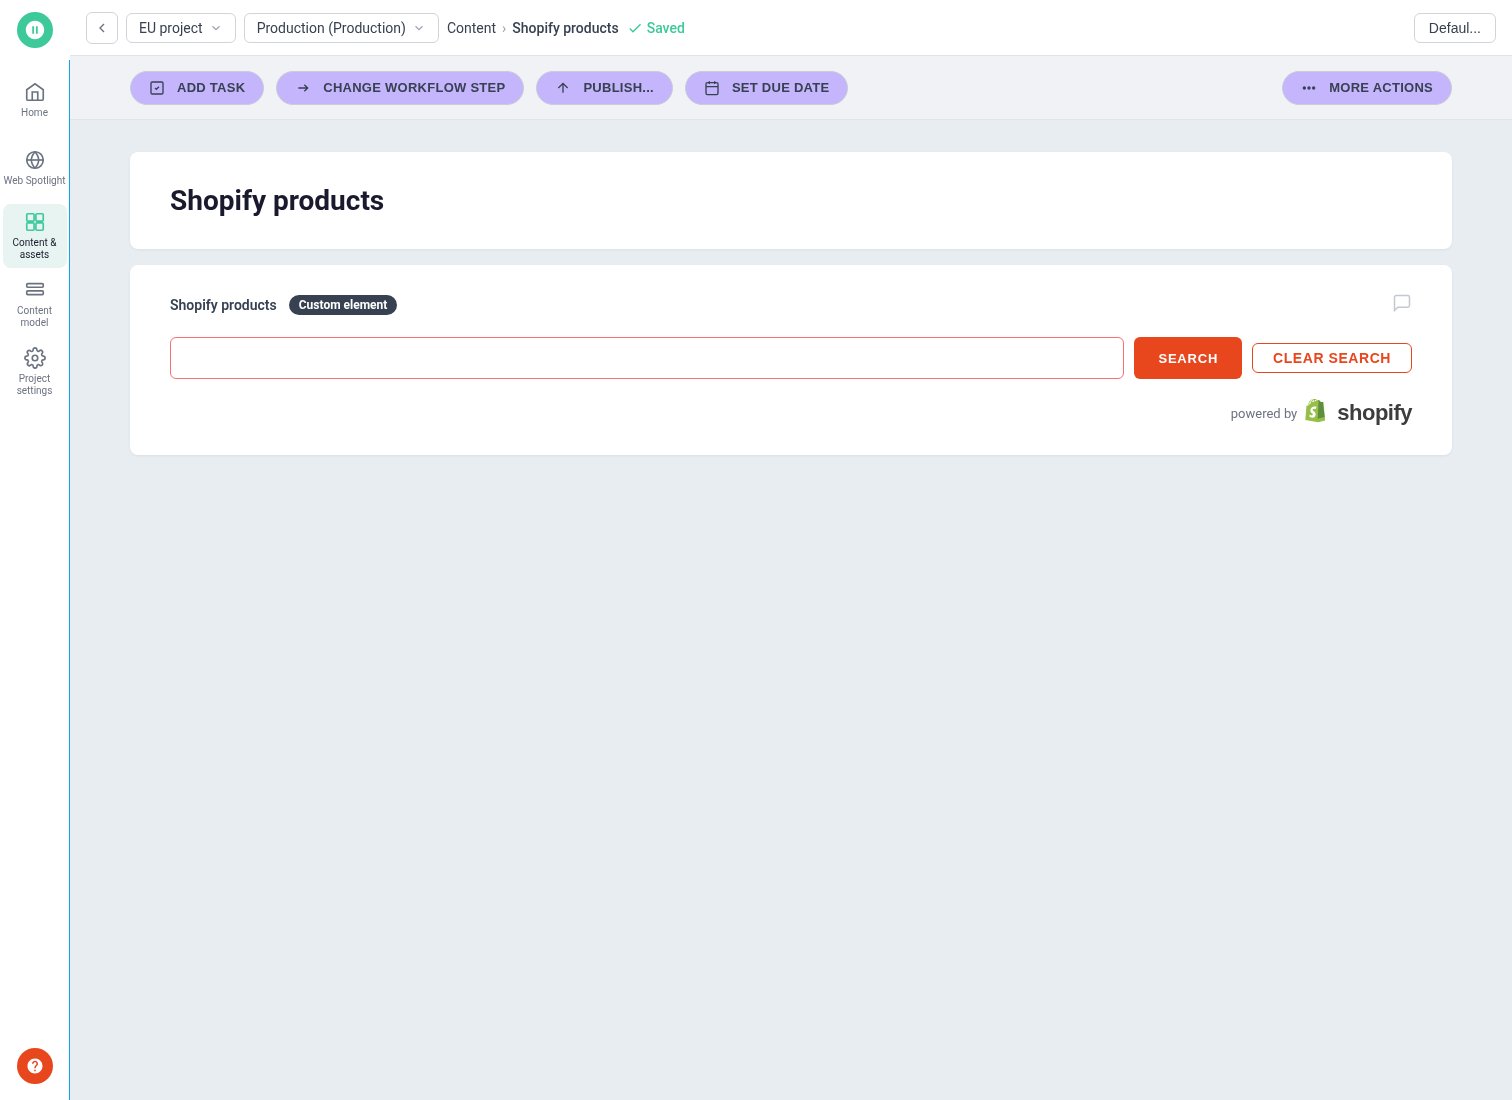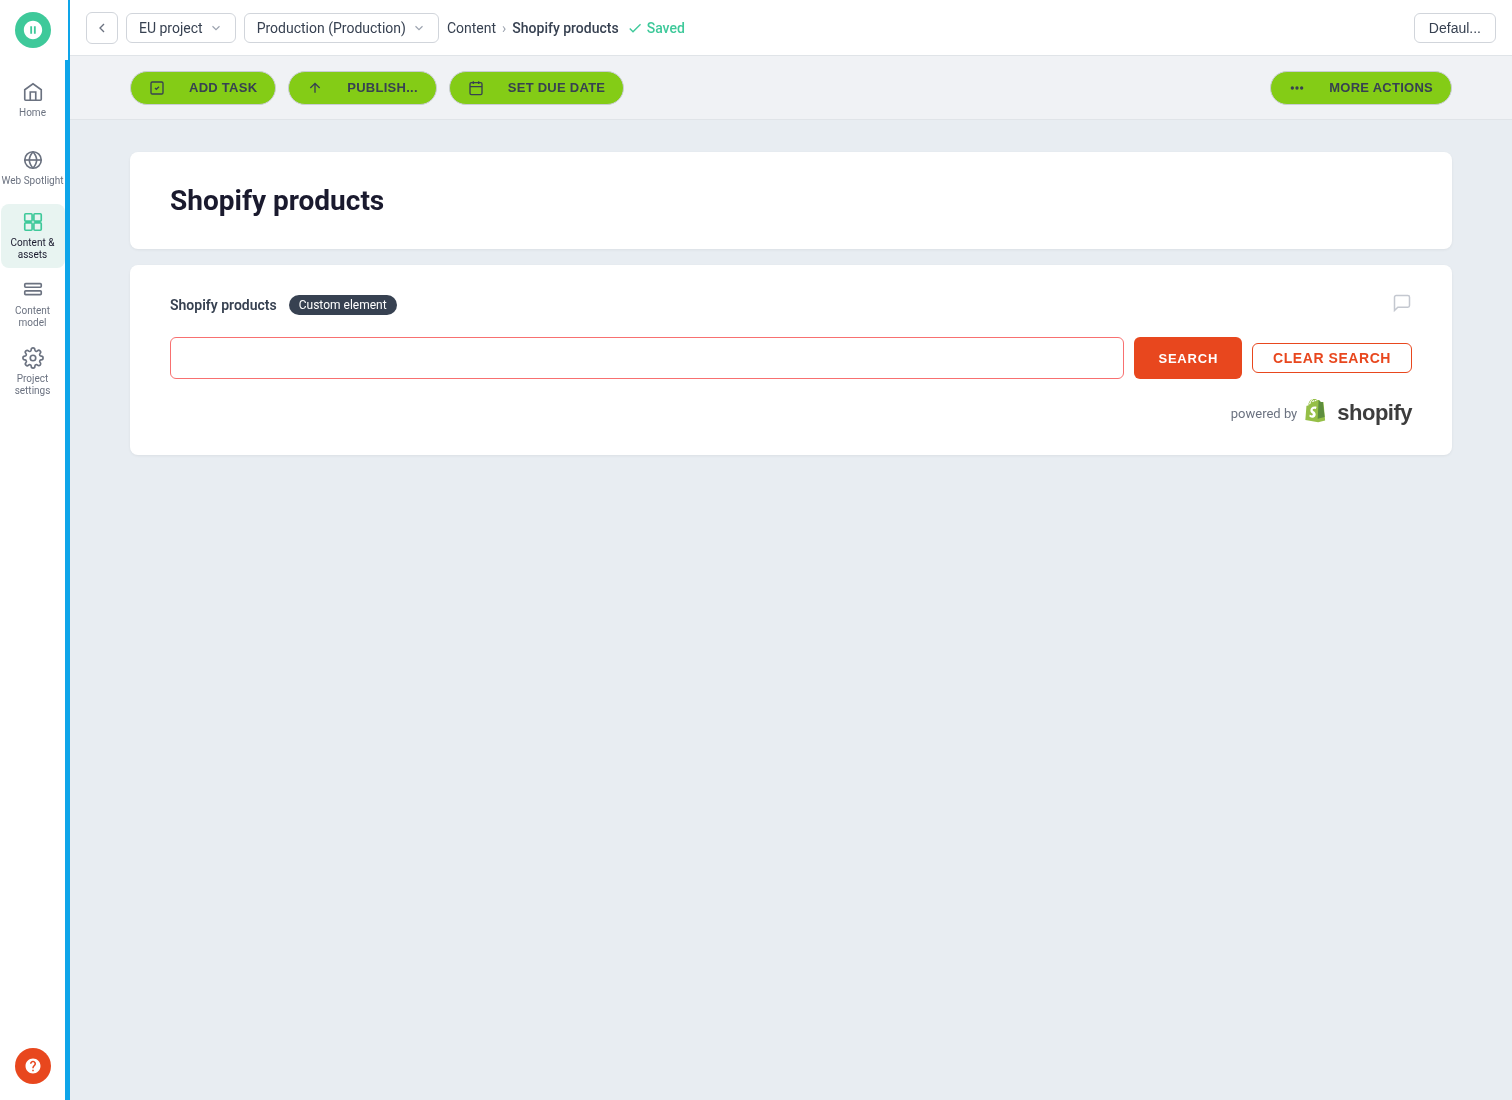--- a/index.html
+++ b/index.html
@@ -13,21 +13,21 @@
     }
 
     
     .sidebar {
       width: 70px;
       background: #fff;
       display: flex;
       flex-direction: column;
       align-items: center;
       padding-top: 0;
-      border-right: 5px solid #0ea5e9;
+      border-right: 1px solid #0ea5e9;
       min-height: 1100px;
       position: relative;
       z-index: 10;
     }
     .sidebar-logo {
       width: 70px;
       height: 60px;
       display: flex;
       align-items: center;
       justify-content: center;
@@ -204,25 +204,25 @@
       display: flex;
       align-items: center;
       padding: 0 60px;
       gap: 12px;
       flex-shrink: 0;
       border-bottom: 1px solid #e0e4e8;
     }
     .action-btn {
       display: flex;
       align-items: center;
-      gap: 24px;
+      gap: 12px;
       padding: 8px 18px;
       border: 1.5px solid #c9cdd4;
       border-radius: 30px;
-      background: #84cc16;
+      background: #c4b5fd;
       cursor: pointer;
       font-size: 13px;
       font-weight: 600;
       color: #374151;
       letter-spacing: 0.02em;
       white-space: nowrap;
     }
     .action-btn svg {
       width: 16px;
       height: 16px;
@@ -277,21 +277,21 @@
       font-size: 14px;
       font-weight: 600;
       color: #374151;
     }
     .custom-element-badge {
       background: #374151;
       color: #fff;
       font-size: 12px;
       padding: 3px 10px;
       border-radius: 20px;
-      font-weight: 400;
+      font-weight: 700;
     }
     .comment-icon {
       cursor: pointer;
       color: #9ca3af;
     }
     .no-products-label {
       font-size: 14px;
       color: #9ca3af;
       margin-bottom: 12px;
     }
@@ -478,20 +478,26 @@
 
   <div class="actionbar">
     <button class="action-btn">
       <svg viewBox="0 0 24 24" fill="none" stroke="currentColor" stroke-width="2">
         <rect x="3" y="3" width="18" height="18" rx="2"></rect>
         <path d="M9 12l2 2 4-4"></path>
       </svg>
       <span>ADD TASK</span>
     </button>
 
+    <button class="action-btn">
+      <svg viewBox="0 0 24 24" fill="none" stroke="currentColor" stroke-width="2">
+        <path d="M5 12h14M14 7l5 5-5 5"></path>
+      </svg>
+      <span>CHANGE WORKFLOW STEP</span>
+    </button>
 
     <button class="action-btn">
       <svg viewBox="0 0 24 24" fill="none" stroke="currentColor" stroke-width="2">
         <path d="M12 19V5M5 12l7-7 7 7"></path>
       </svg>
       <span>PUBLISH...</span>
     </button>
 
     <button class="action-btn">
       <svg viewBox="0 0 24 24" fill="none" stroke="currentColor" stroke-width="2">

